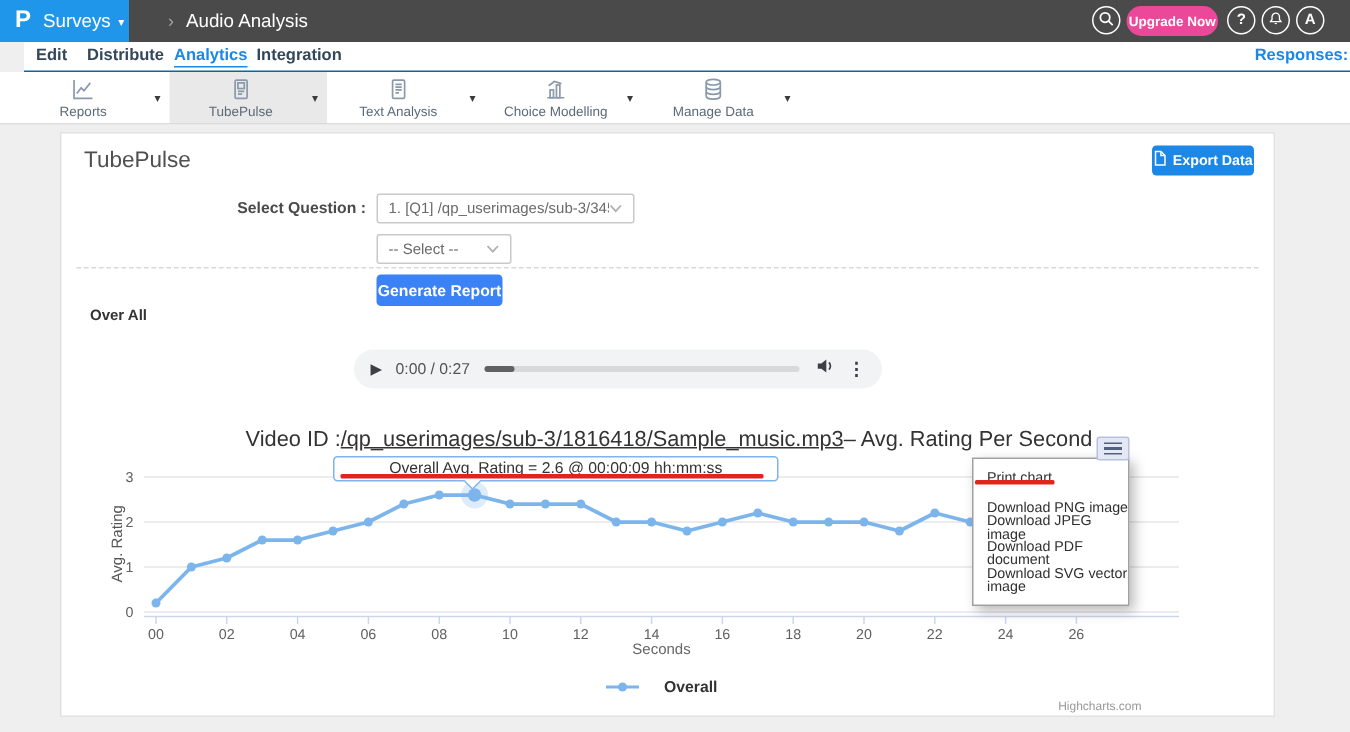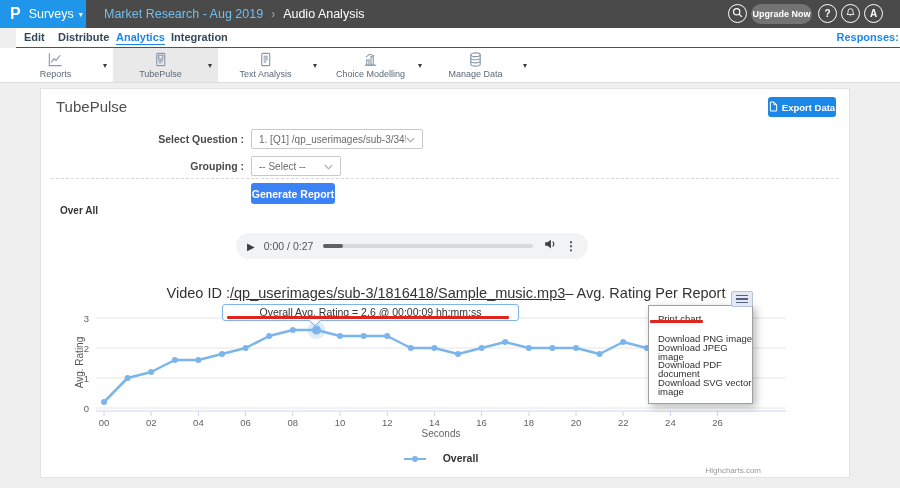--- a/index.html
+++ b/index.html
@@ -11,21 +11,21 @@
   .topbar { position:absolute; left:0; top:0; width:900px; height:28px; background:#4a4a4a; }
   .logo-block { position:absolute; left:0; top:0; width:86px; height:28px; background:#2096ea; display:flex; align-items:center; color:#fff; }
   .logo-p { font-size:16px; font-weight:bold; margin-left:10px; }
   .product-label { font-size:12.5px; margin-left:8px; }
   .hdr-caret { font-size:8px; margin-left:5px; }
   .breadcrumb { position:absolute; left:104px; top:0; height:28px; display:flex; align-items:center; font-size:12.5px; }
   .bc-survey { color:#72bfee; }
   .bc-sep { color:#a5a5a5; margin:0 8px; font-size:12px; }
   .bc-page { color:#fff; }
   .hdr-circle { position:absolute; top:4px; width:19px; height:19px; border:1.4px solid #fff; border-radius:50%; color:#fff; display:flex; align-items:center; justify-content:center; font-size:10px; font-weight:bold; }
-  .upgrade-btn { position:absolute; left:751px; top:4px; width:61px; height:20px; background:#737373; border-radius:10px; color:#fff; font-size:9px; font-weight:bold; display:flex; align-items:center; justify-content:center; }
+  .upgrade-btn { position:absolute; left:751px; top:4px; width:61px; height:20px; background:#ec4899; border-radius:10px; color:#fff; font-size:9px; font-weight:bold; display:flex; align-items:center; justify-content:center; }
 
   
   .subnav { position:absolute; left:16px; top:28px; width:900px; height:20px; background:#fff; border-bottom:1px solid #0369a1; }
   .subnav-item { position:absolute; top:3px; font-size:11px; font-weight:bold; color:#33475b; }
   .subnav-item.active { color:#1b87e6; border-bottom:1px solid #1b87e6; padding-bottom:1px; }
   .responses { position:absolute; right:8px; top:3px; font-size:11px; font-weight:bold; color:#1b87e6; }
 
   
   .toolbar { position:absolute; left:0; top:48px; width:900px; height:35px; background:#fff; border-bottom:1px solid #dcdcdc; display:flex; padding-left:8px; }
   .tb-item { width:105px; height:34px; display:flex; align-items:center; position:relative; }
@@ -78,21 +78,20 @@
 </head>
 <body>
 
 <div class="topbar">
   <div class="logo-block">
     <span class="logo-p">P</span>
     <span class="product-label">Surveys</span>
     <span class="hdr-caret">▾</span>
   </div>
   <div class="breadcrumb">
-    <span class="bc-survey">Market Research - Aug 2019</span>
     <span class="bc-sep">›</span>
     <span class="bc-page">Audio Analysis</span>
   </div>
   <div class="hdr-circle" style="left:728px;">
     <span>
       <svg width="11" height="11" viewBox="0 0 14 14">
           <circle cx="6" cy="6" r="4" fill="none" stroke="#fff" stroke-width="1.5"></circle>
           <line x1="9" y1="9" x2="12.5" y2="12.5" stroke="#fff" stroke-width="1.5"></line>
         </svg>
     </span>
@@ -204,21 +203,20 @@
   <div class="form-label" style="top:44px;">Select Question :</div>
   <div class="select-box" style="left:210px; top:40px; width:172px;">
     <span style="overflow:hidden; white-space:nowrap;">1. [Q1] /qp_userimages/sub-3/3455655/S...</span>
     <span class="chev">
       <svg width="9" height="6" viewBox="0 0 9 6">
           <polyline points="1,1 4.5,4.8 8,1" fill="none" stroke="#b0b0b0" stroke-width="1.2"></polyline>
         </svg>
     </span>
   </div>
 
-  <div class="form-label" style="top:71px;">Grouping :</div>
   <div class="select-box" style="left:210px; top:67px; width:90px;">
     <span>-- Select --</span>
     <span class="chev">
       <svg width="9" height="6" viewBox="0 0 9 6">
           <polyline points="1,1 4.5,4.8 8,1" fill="none" stroke="#b0b0b0" stroke-width="1.2"></polyline>
         </svg>
     </span>
   </div>
 
   <div class="dashed-sep"></div>
@@ -234,21 +232,21 @@
     <span>
       <svg width="14" height="14" viewBox="0 0 16 16">
           <path d="M2.5 6h2.7L9 3v10L5.2 10H2.5z" fill="#3c4043"></path>
           <path d="M11 5.2a4 4 0 0 1 0 5.6" fill="none" stroke="#3c4043" stroke-width="1.3"></path>
         </svg>
     </span>
     <span class="kebab">⋮</span>
   </div>
 
   <div class="chart-title">
-    <span>Video ID :</span><span class="path-part">/qp_userimages/sub-3/1816418/Sample_music.mp3</span><span>– Avg. Rating Per Report</span>
+    <span>Video ID :</span><span class="path-part">/qp_userimages/sub-3/1816418/Sample_music.mp3</span><span>– Avg. Rating Per Second</span>
   </div>
   <div class="ylabel">Avg. Rating</div>
   <svg id="plot" class="abs" style="left:15px; top:218px;" width="745" height="132">
       <line x1="40" y1="101" x2="730" y2="101" stroke="#e6e6e6" stroke-width="1"></line>
       <text x="33" y="104.5" text-anchor="end" fill="#606060" font-size="9.5">0</text>
       <line x1="40" y1="71" x2="730" y2="71" stroke="#e6e6e6" stroke-width="1"></line>
       <text x="33" y="74.5" text-anchor="end" fill="#606060" font-size="9.5">1</text>
       <line x1="40" y1="41" x2="730" y2="41" stroke="#e6e6e6" stroke-width="1"></line>
       <text x="33" y="44.5" text-anchor="end" fill="#606060" font-size="9.5">2</text>
       <line x1="40" y1="11" x2="730" y2="11" stroke="#e6e6e6" stroke-width="1"></line>

